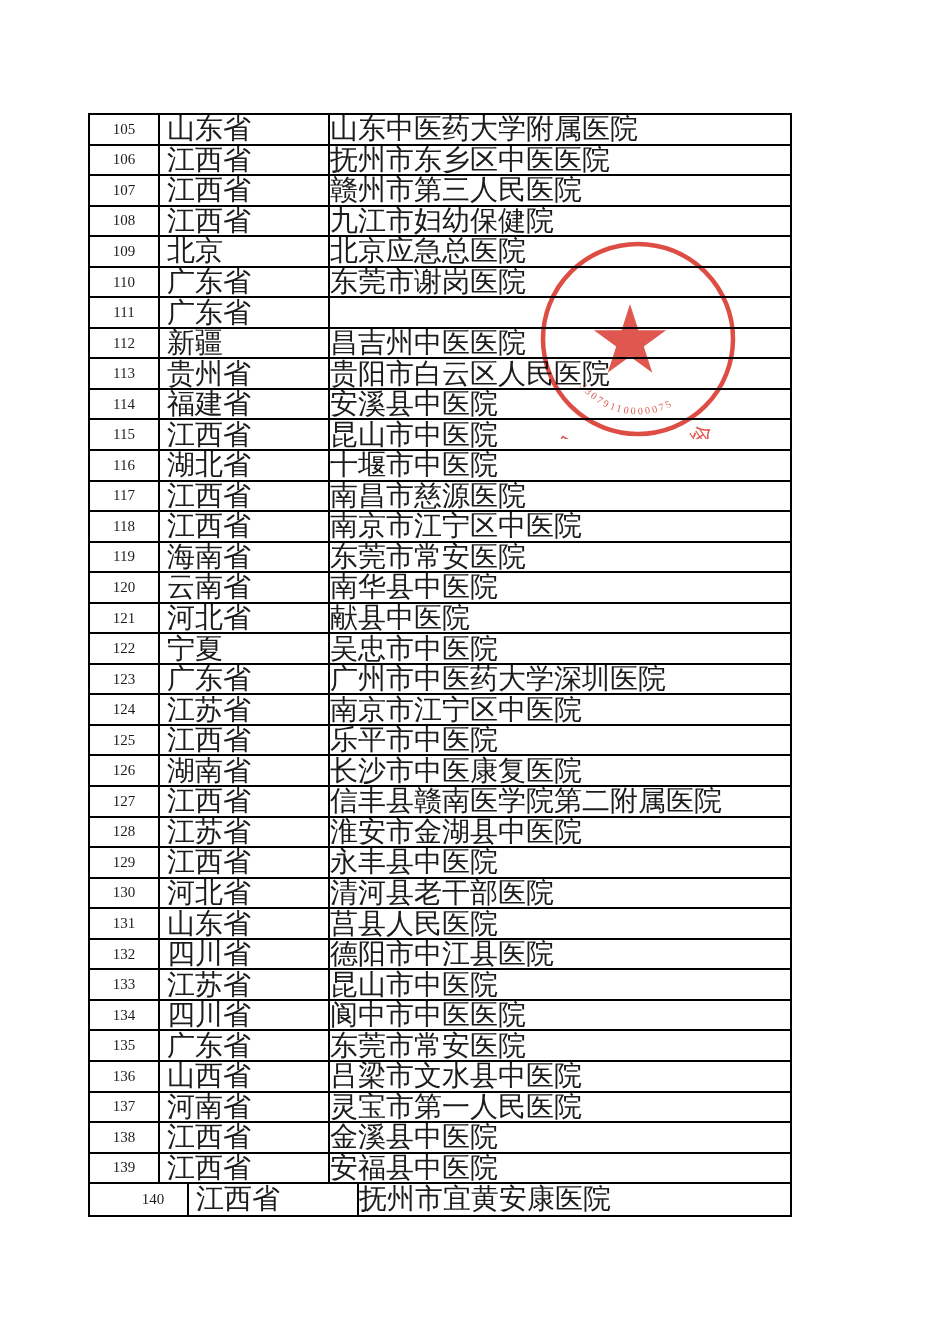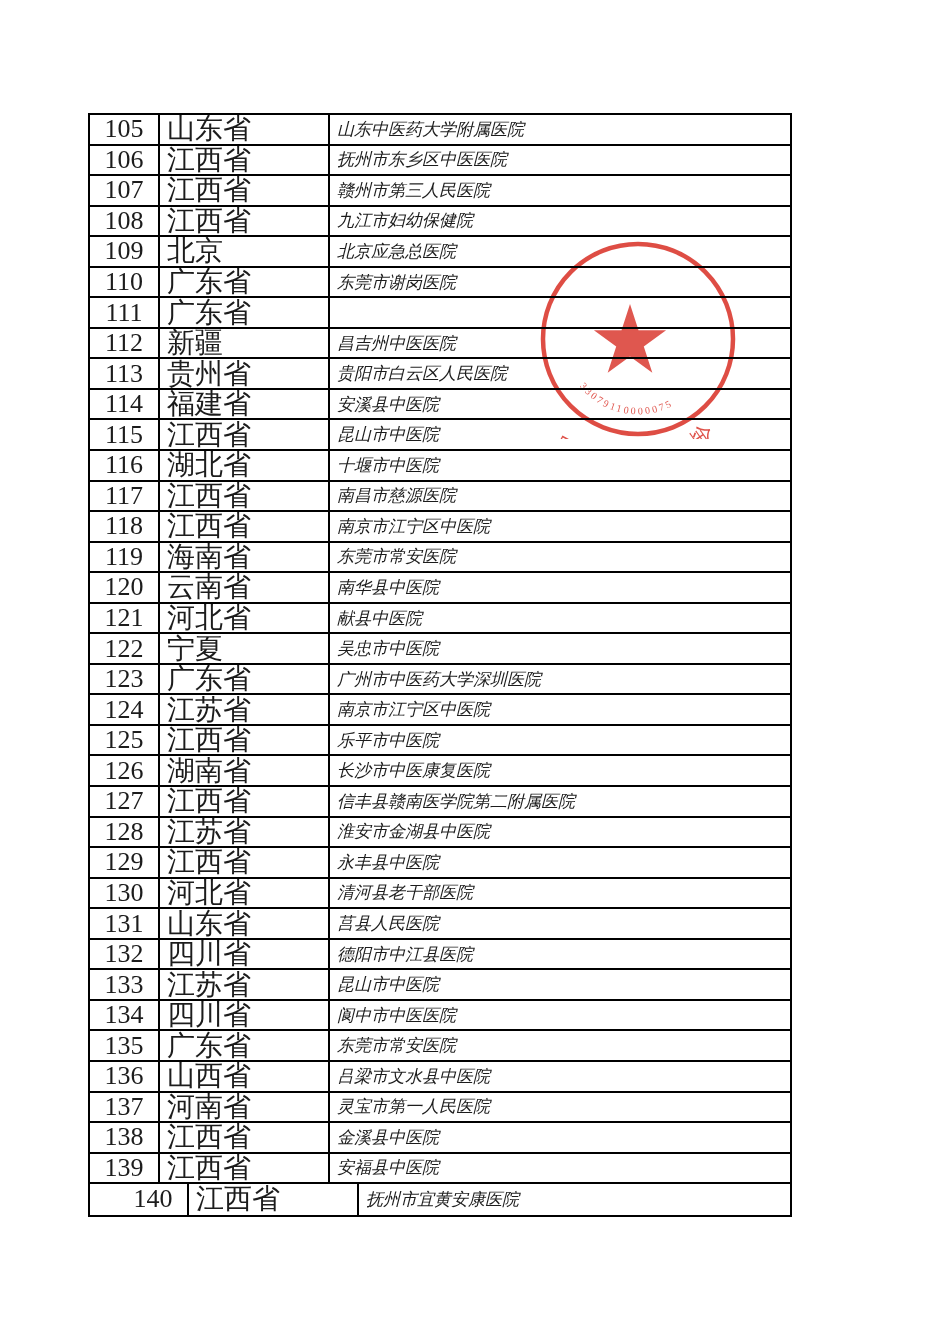--- a/index.html
+++ b/index.html
@@ -15,26 +15,26 @@
     display:grid;grid-template-columns:70px 170px 1fr;
     height:30.55px;box-sizing:border-box;border-bottom:2px solid #000;
   }
   .trow:last-child{border-bottom:none;margin-left:29px;}
   .cell{
     display:flex;align-items:center;overflow:hidden;white-space:nowrap;
     box-sizing:border-box;
   }
   .c-no{
     justify-content:center;border-right:2px solid #000;
-    font-size:26px;font-family:"Liberation Serif","DejaVu Serif",serif;
+    font-size:15px;font-family:"Liberation Serif","DejaVu Serif",serif;
   }
   .c-prov{
     border-right:2px solid #000;padding-left:7px;font-size:28px;
   }
-  .c-hosp{padding-left:7px;font-size:17px;font-style:italic;}
+  .c-hosp{font-size:28px;}
   .seal{
     position:absolute;left:538px;top:239px;width:200px;height:200px;
     mix-blend-mode:multiply;opacity:0.92;pointer-events:none;
   }
   .seal text{
     font-family:"Liberation Serif","DejaVu Serif",serif;
   }
 </style>
 </head>
 <body>

